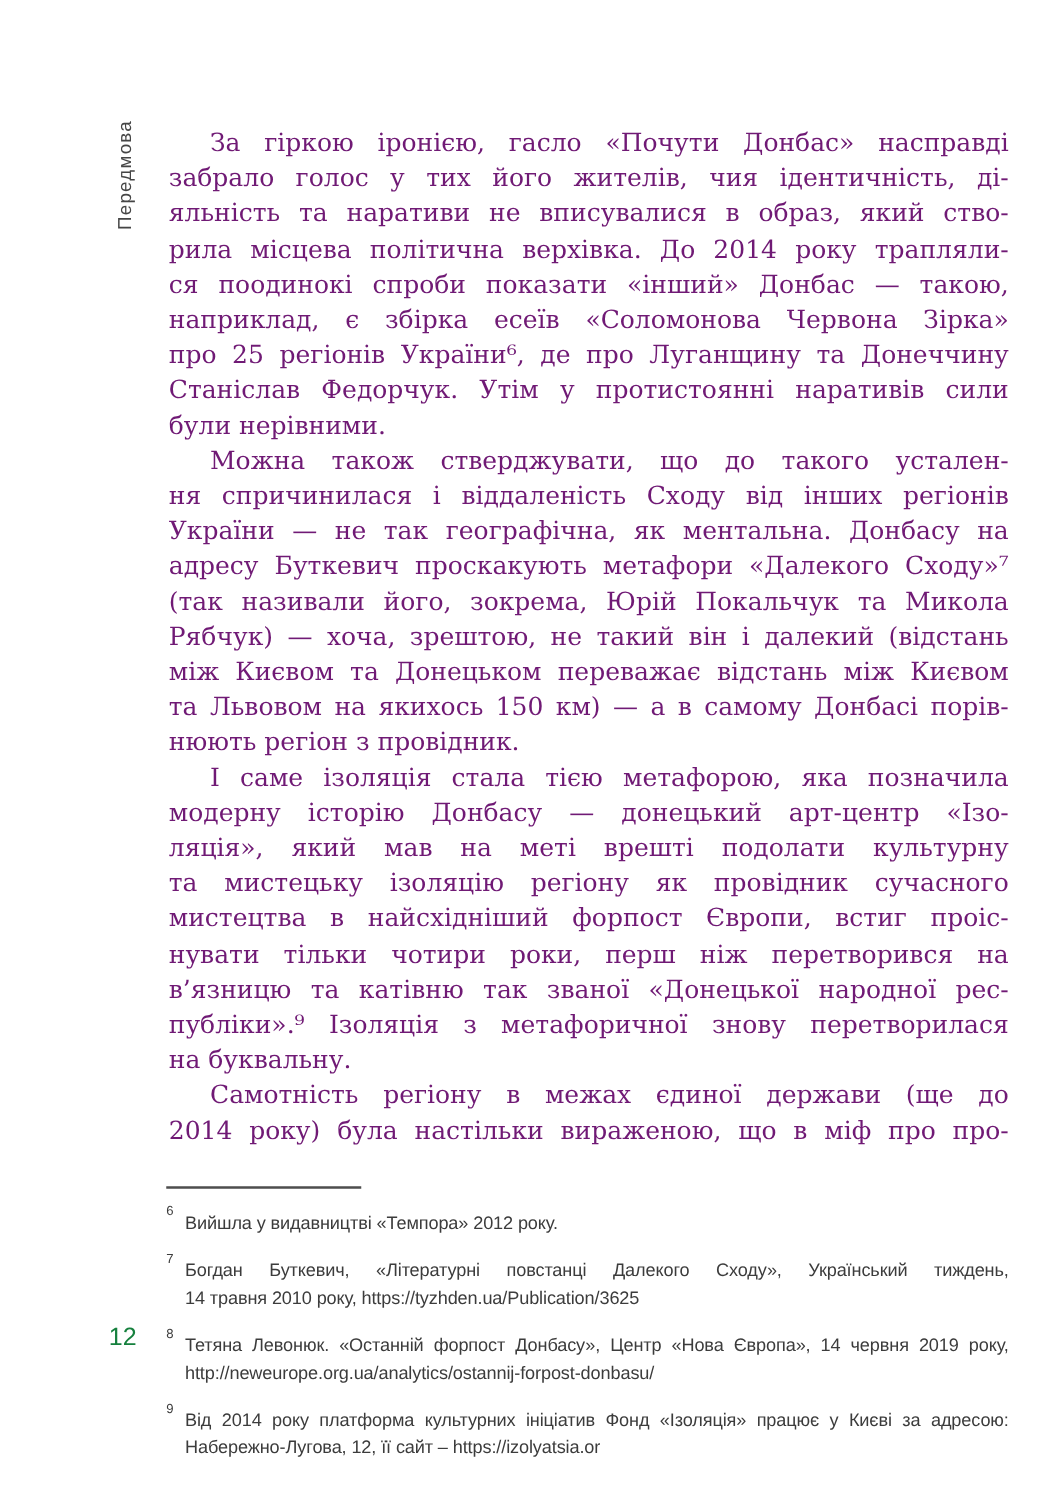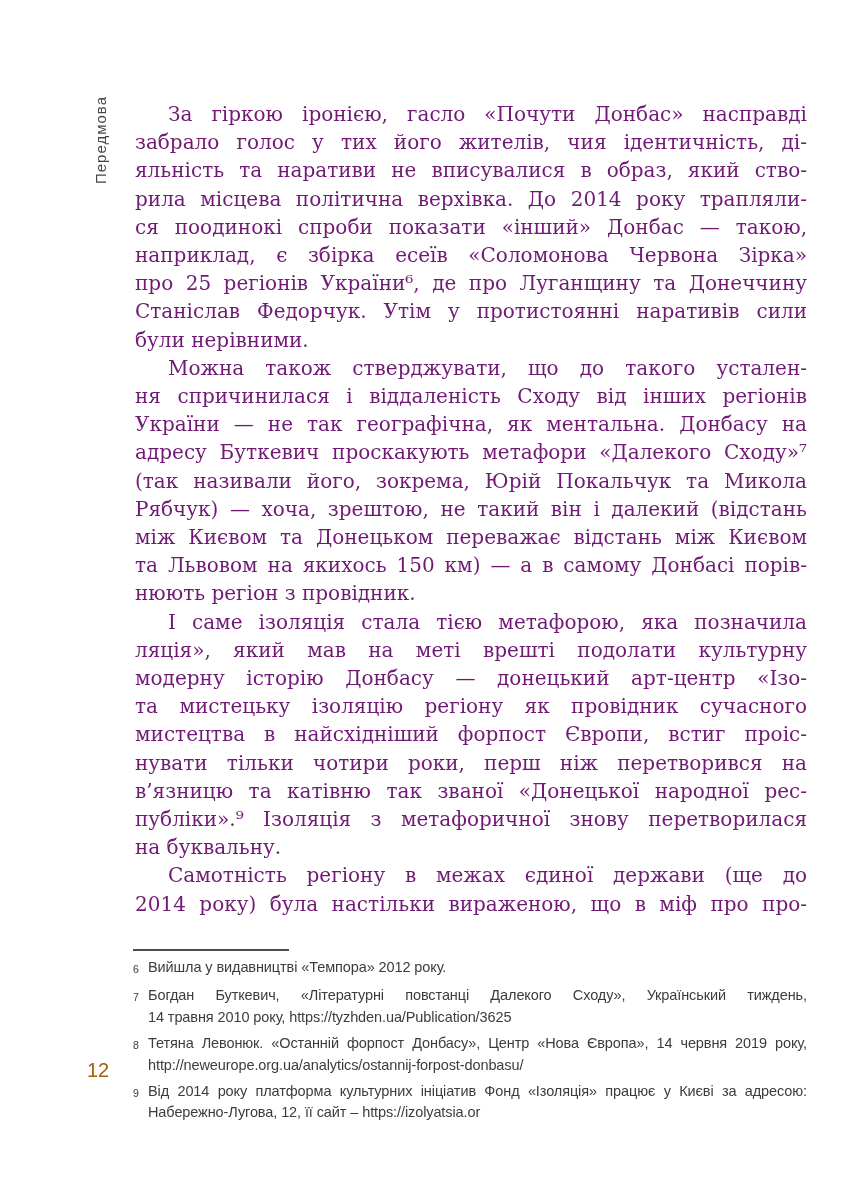--- a/index.html
+++ b/index.html
@@ -32,28 +32,28 @@
   }
   
   .footnotes {
     position:absolute; left:133px; top:957px; width:674px;
     font-family:"Liberation Sans", sans-serif;
     font-size:14.5px; line-height:21.4px; color:#3c3c3c;
     letter-spacing:-0.1px;
   }
   .fn-item { display:flex; margin-bottom:5px; }
   .fn-marker { flex:0 0 15px; width:15px; font-size:10.5px; padding-top:2px; color:#3c3c3c; }
-  .fn-body { flex:1; }
+  .fn-body { flex:1;margin-top:12px; }
   .fline { text-align:justify; text-align-last:justify; }
   .fline.last { text-align-last:left; }
   
   .page-number {
     position:absolute; left:87px; top:1059px;
     font-family:"Liberation Sans", sans-serif;
-    font-size:20px; color:#a16207;
+    font-size:20px; color:#15803d;
   }
 </style>
 </head>
 <body>
 
 <div class="side-label">Передмова</div>
 
 <div class="body-text">
 
   <div class="paragraph">
@@ -75,22 +75,22 @@
     <div class="bline">адресу Буткевич проскакують метафори «Далекого Сходу»⁷</div>
     <div class="bline">(так називали його, зокрема, Юрій Покальчук та Микола</div>
     <div class="bline">Рябчук) — хоча, зрештою, не такий він і далекий (відстань</div>
     <div class="bline">між Києвом та Донецьком переважає відстань між Києвом</div>
     <div class="bline">та Львовом на якихось 150 км) — а в самому Донбасі порів-</div>
     <div class="bline last">нюють регіон з провідник.</div>
   </div>
 
   <div class="paragraph">
     <div class="bline ind">І саме ізоляція стала тією метафорою, яка позначила</div>
+    <div class="bline">модерну історію Донбасу — донецький арт-центр «Ізо-</div>
     <div class="bline">ляція», який мав на меті врешті подолати культурну</div>
-    <div class="bline">модерну історію Донбасу — донецький арт-центр «Ізо-</div>
     <div class="bline">та мистецьку ізоляцію регіону як провідник сучасного</div>
     <div class="bline">мистецтва в найсхідніший форпост Європи, встиг проіс-</div>
     <div class="bline">нувати тільки чотири роки, перш ніж перетворився на</div>
     <div class="bline">в’язницю та катівню так званої «Донецької народної рес-</div>
     <div class="bline">публіки».⁹ Ізоляція з метафоричної знову перетворилася</div>
     <div class="bline last">на буквальну.</div>
   </div>
 
   <div class="paragraph">
     <div class="bline ind">Самотність регіону в межах єдиної держави (ще до</div>

